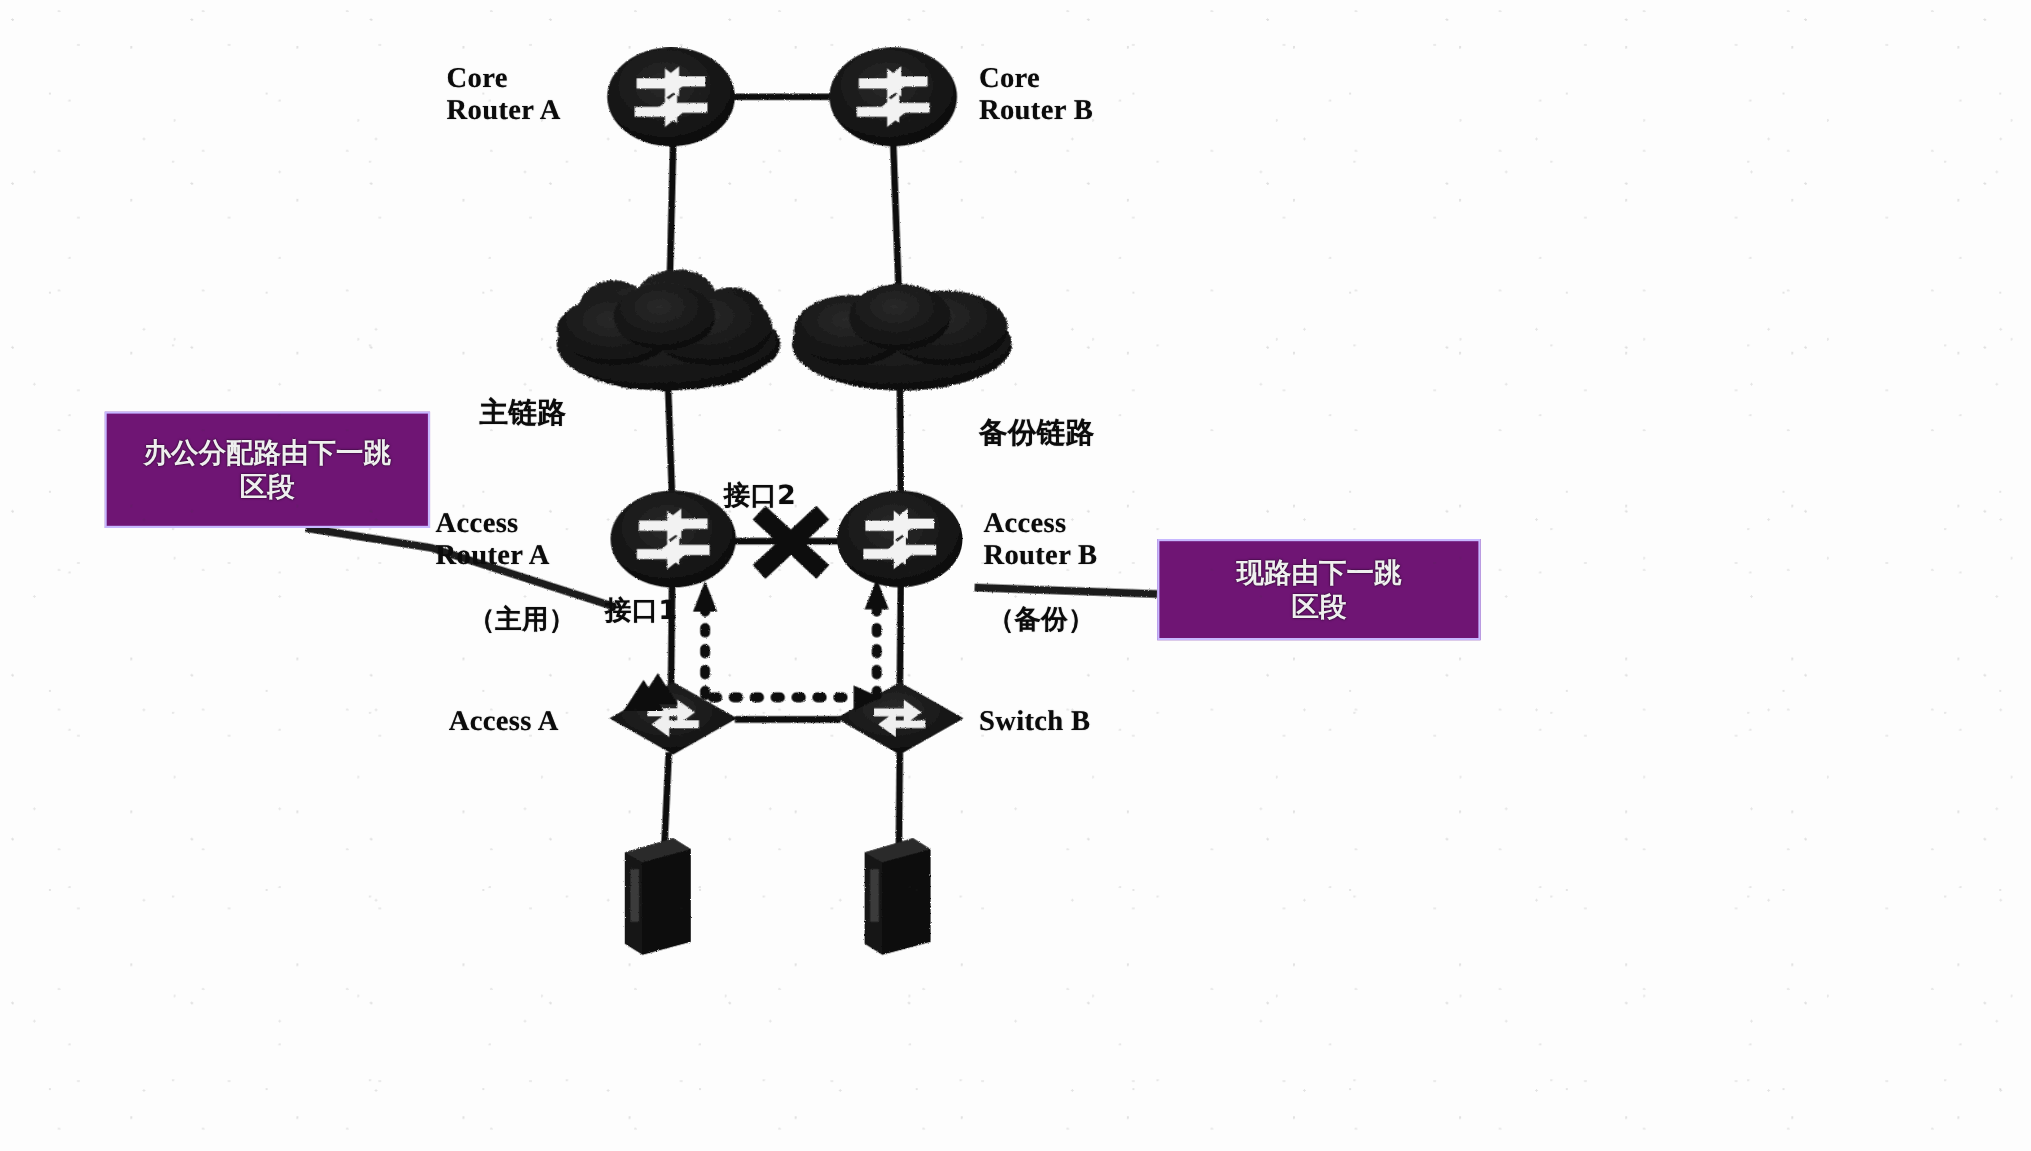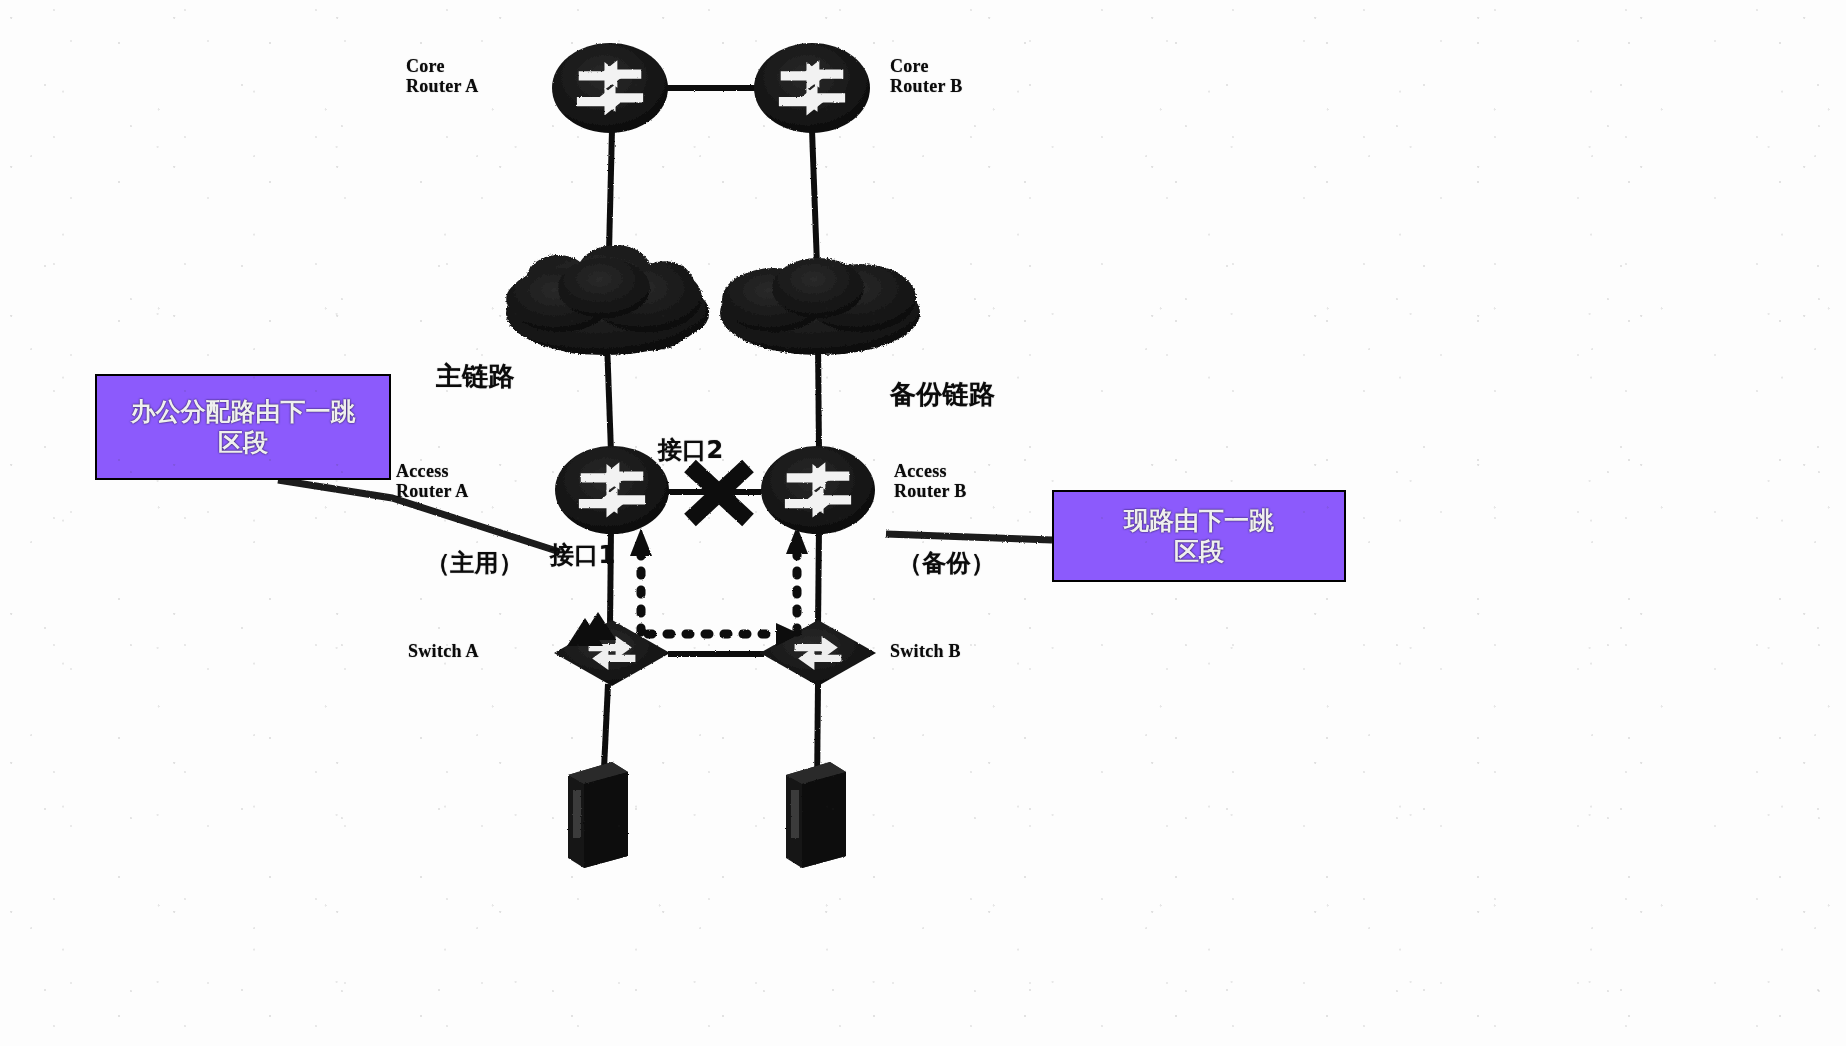--- a/index.html
+++ b/index.html
@@ -54,38 +54,38 @@
     position: absolute;
     color: #0b0b0b;
     white-space: nowrap;
     line-height: 1.12;
     font-weight: bold;
     letter-spacing: 0.3px;
     text-shadow: 0 0 1px rgba(0,0,0,0.55);
   }
   .lbl.en {
     font-family: "Liberation Serif", "DejaVu Serif", serif;
-    font-size: 18px;
+    font-size: 26px;
   }
   .lbl.cn {
     font-family: "DejaVu Sans", "Liberation Sans", sans-serif;
     font-size: 26px;
     font-weight: bold;
   }
   .lbl.cn-sm {
     font-family: "DejaVu Sans", "Liberation Sans", sans-serif;
     font-size: 24px;
     font-weight: bold;
     text-align: right;
   }
   .callout {
     position: absolute;
-    background: #8b5cf6;
+    background: #701a75;
     color: #eaeaea;
-    border: 2px solid #000000;
+    border: 2px solid #c4b5fd;
     display: flex;
     align-items: center;
     justify-content: center;
     text-align: center;
     font-family: "DejaVu Sans", "Liberation Sans", sans-serif;
     font-weight: bold;
     font-size: 25px;
     line-height: 1.25;
     padding: 4px 8px;
     box-sizing: border-box;
@@ -296,21 +296,21 @@
 
   <div class="lbl en" style="left:894px; top:461px;">
     <div>Access</div>
     <div>Router B</div>
   </div>
 
   <div class="lbl cn-sm" style="left:898px; top:550px;">（备份）</div>
 
   <div class="lbl cn-sm" style="left:550px; top:542px;">接口1</div>
 
-  <div class="lbl en" style="left:408px; top:641px;">Switch A</div>
+  <div class="lbl en" style="left:408px; top:641px;">Access A</div>
 
   <div class="lbl en" style="left:890px; top:641px;">Switch B</div>
 
   <div class="callout" style="left:95px; top:374px; width:296px; height:106px;">
     <div>
       <span>办公分配路由下一跳</span>
       <span>区段</span>
     </div>
   </div>
 

